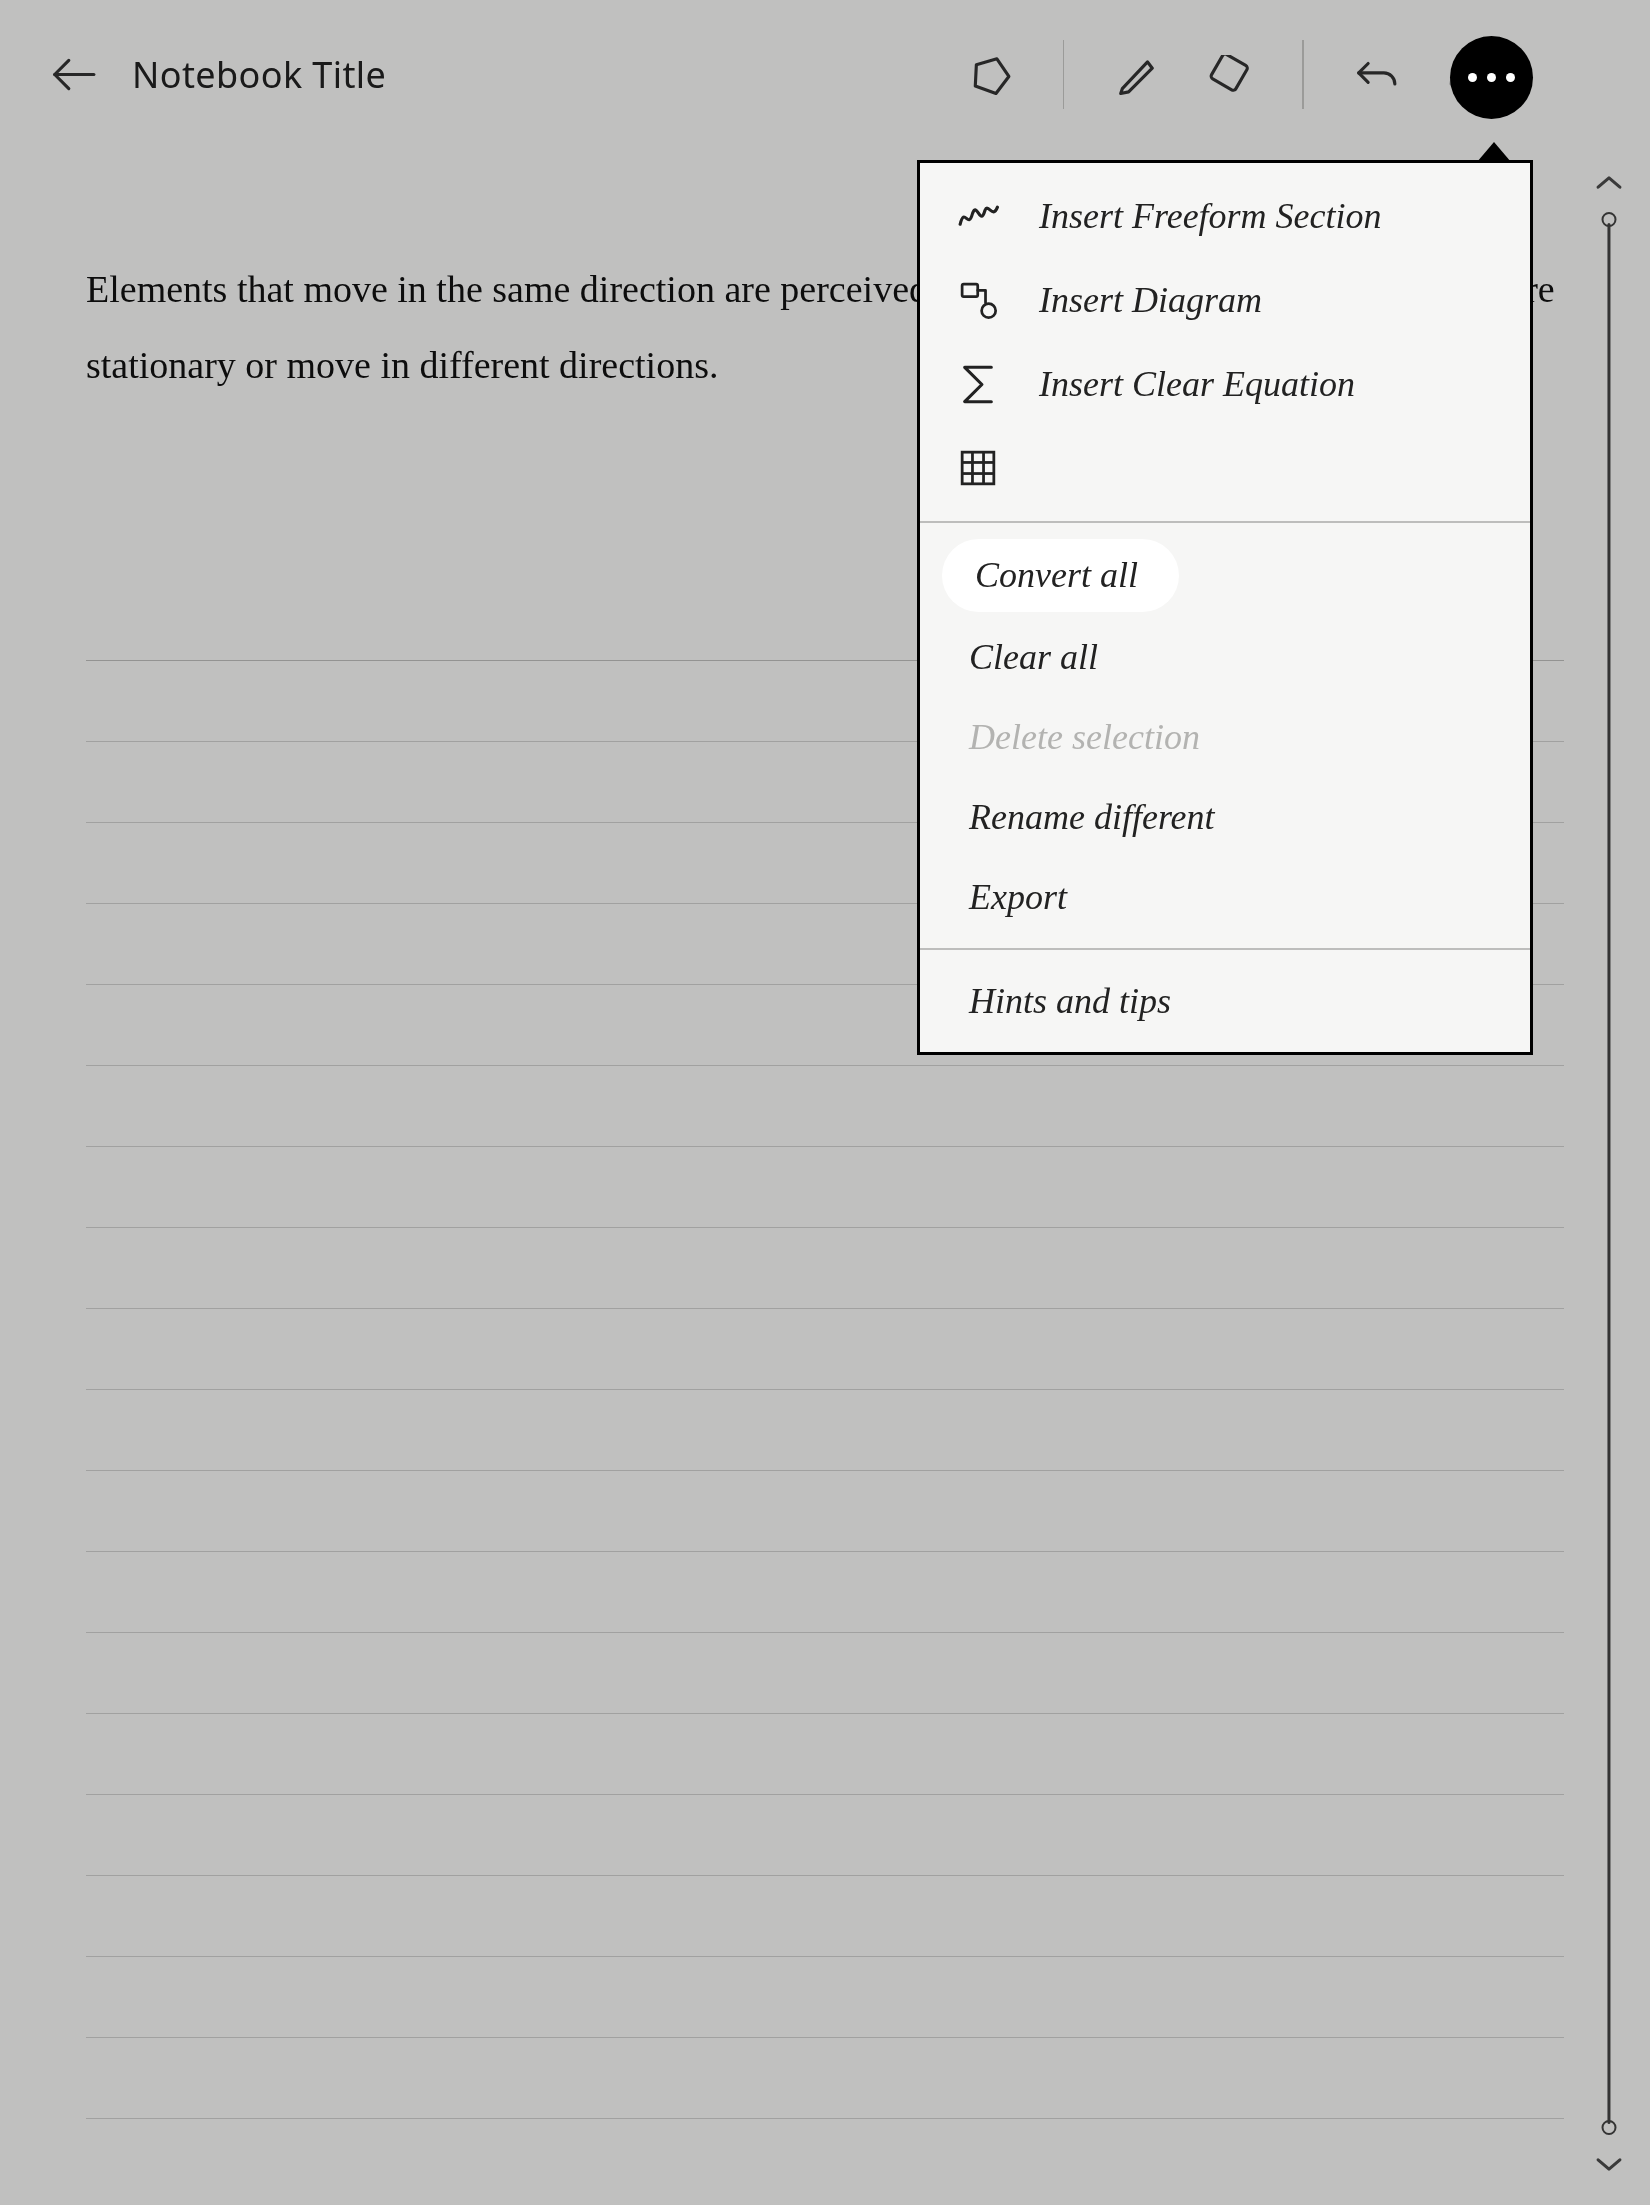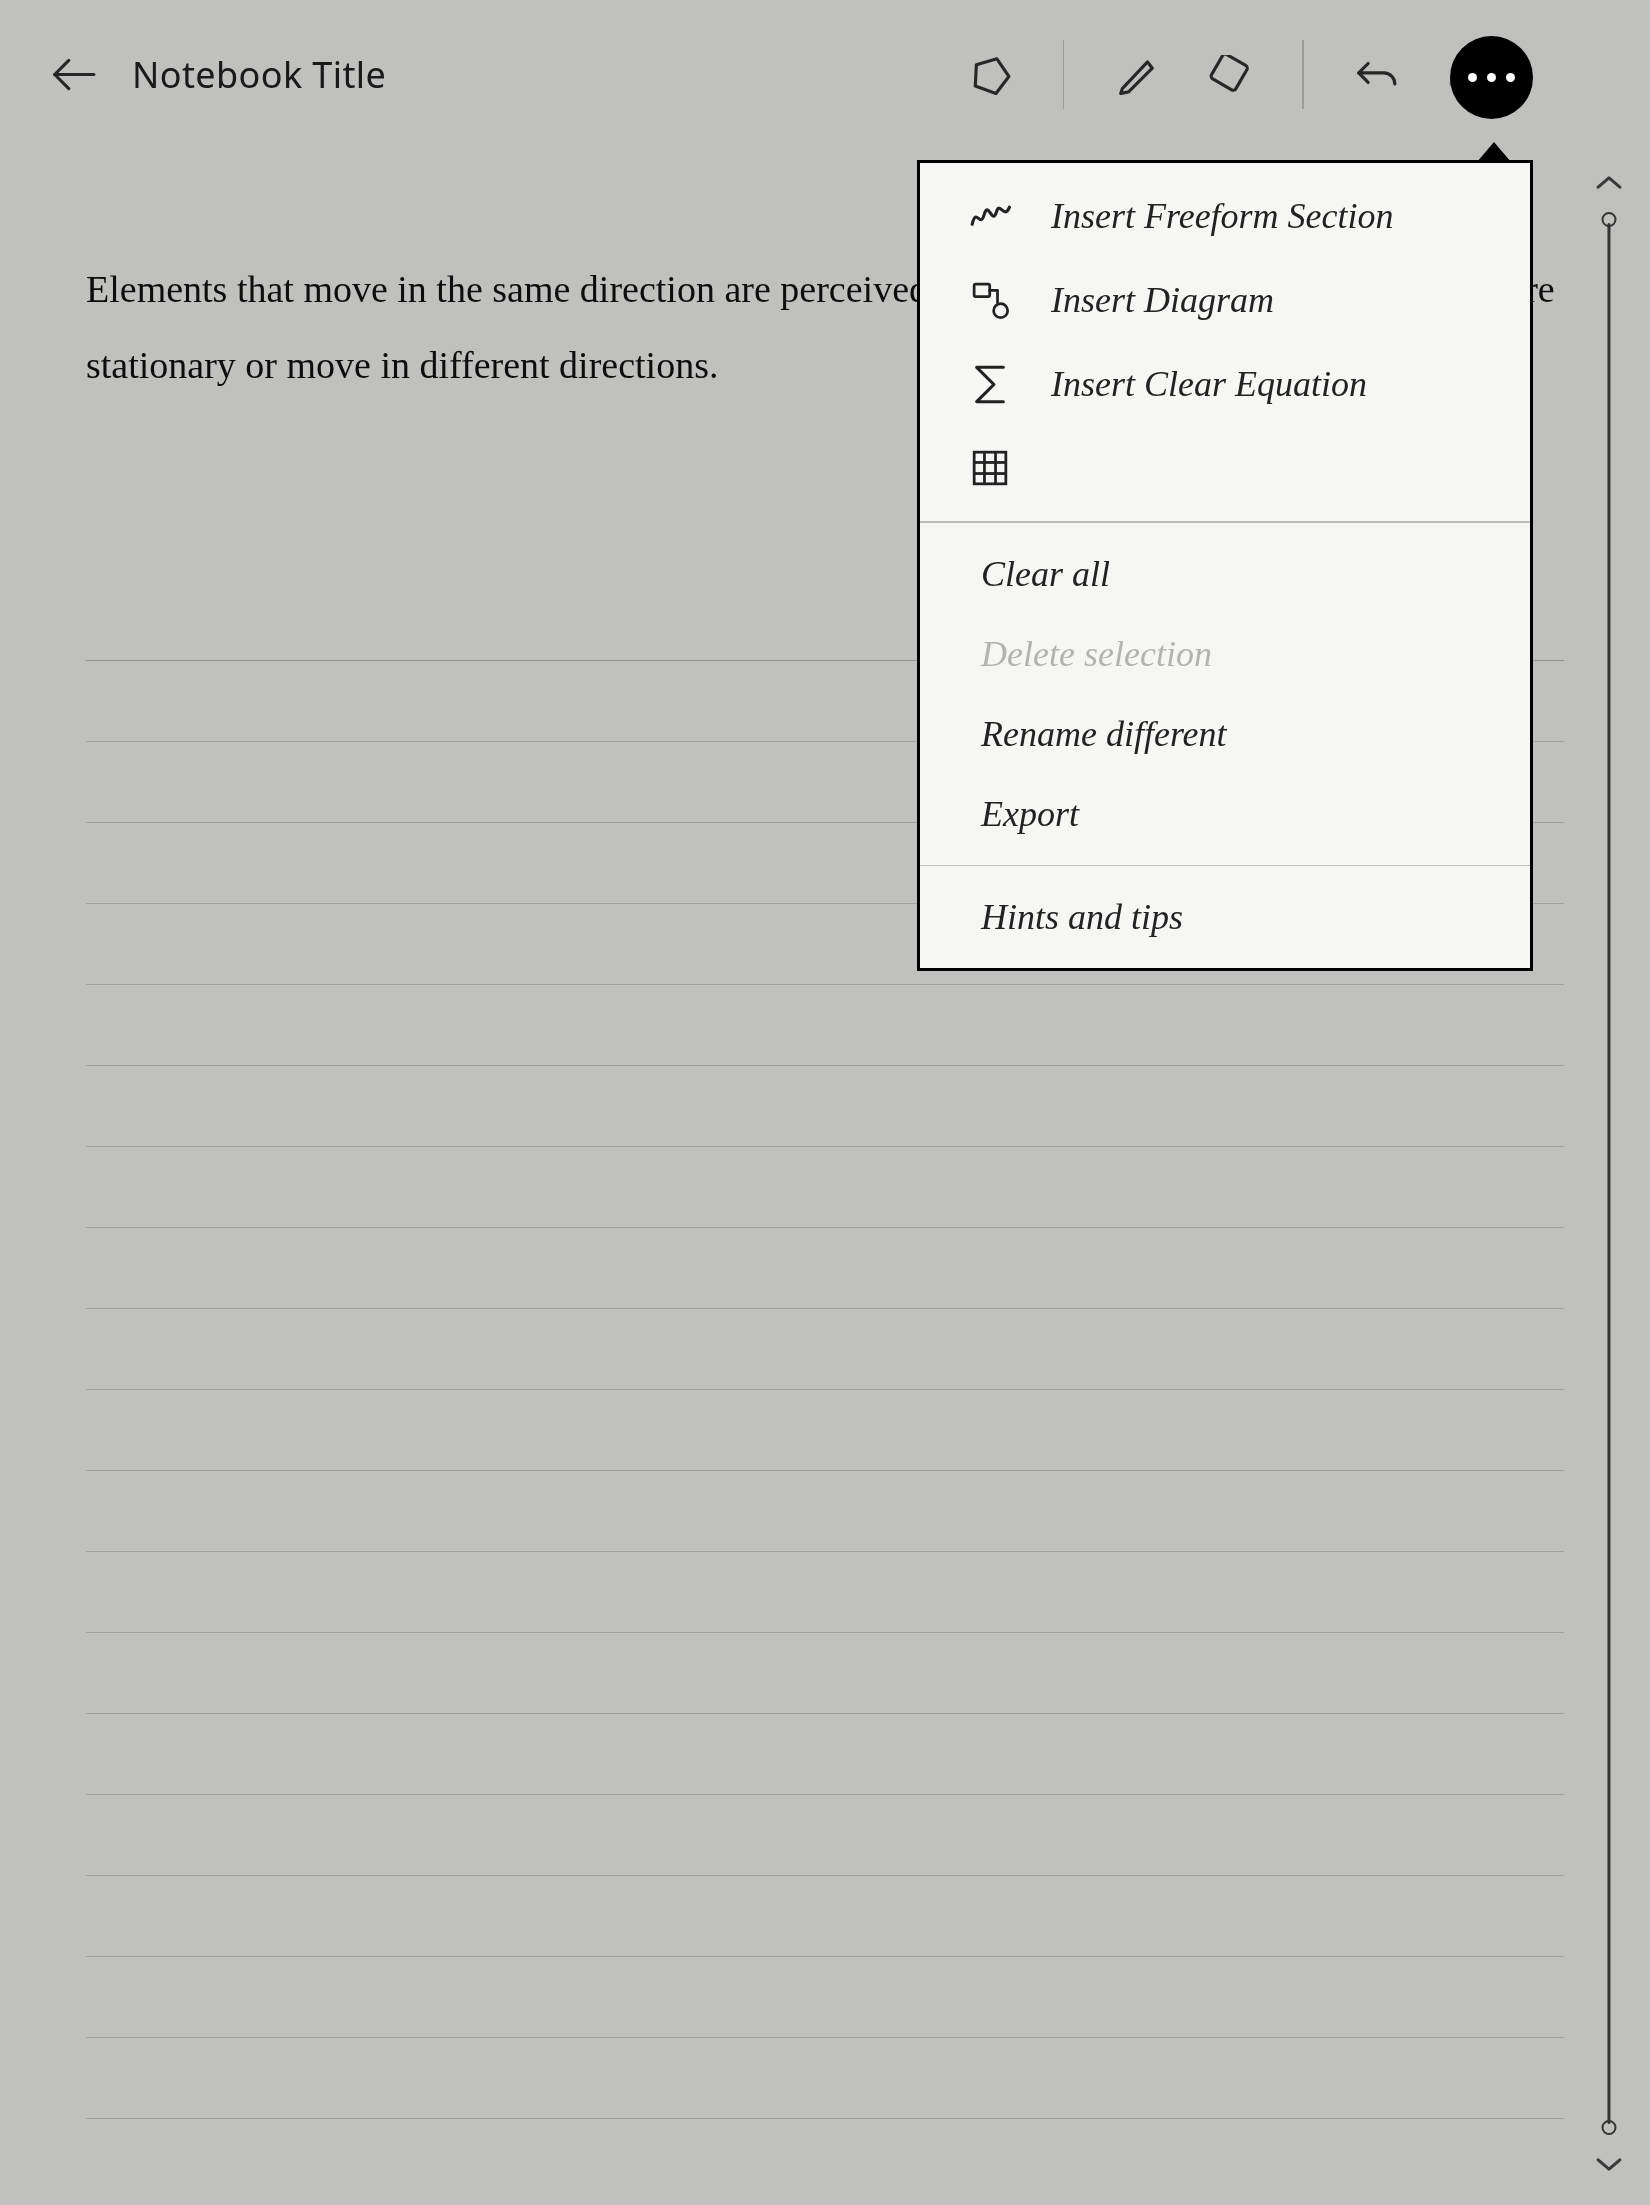--- a/index.html
+++ b/index.html
@@ -126,21 +126,21 @@
   .menu{
     position:absolute;
     top:160px;
     left:917px;
     width:616px;
     background:#f6f6f5;
     border:3.1px solid #000;
     box-sizing:border-box;
     z-index:20;
   }
-  .menu-section{padding:11px 12px;}
+  .menu-section{padding:11px 0;}
   .menu-divider{height:1.6px;background:#bdbdbc;margin:0;}
   .menu-item{
     display:flex;align-items:center;gap:38px;
     padding:19px 38px 19px 35px;
     font-style:italic;
     font-size:36px;
     color:#222;
     font-family:Georgia,"Times New Roman",serif;
   }
   .menu-item.no-icon{padding-left:49px;}
@@ -310,20 +310,23 @@
           <line x1="17" y1="4" x2="17" y2="44"></line>
           <line x1="31" y1="4" x2="31" y2="44"></line>
         </svg>
       </span>
     </div>
   </div>
 
   <div class="menu-divider"></div>
 
   <div class="menu-section">
+    <div class="menu-item no-icon highlight">
+      <span class="pill">Convert all</span>
+    </div>
     <div class="menu-item no-icon">
       <span>Clear all</span>
     </div>
     <div class="menu-item no-icon disabled">
       <span>Delete selection</span>
     </div>
     <div class="menu-item no-icon">
       <span>Rename different</span>
     </div>
     <div class="menu-item no-icon">

